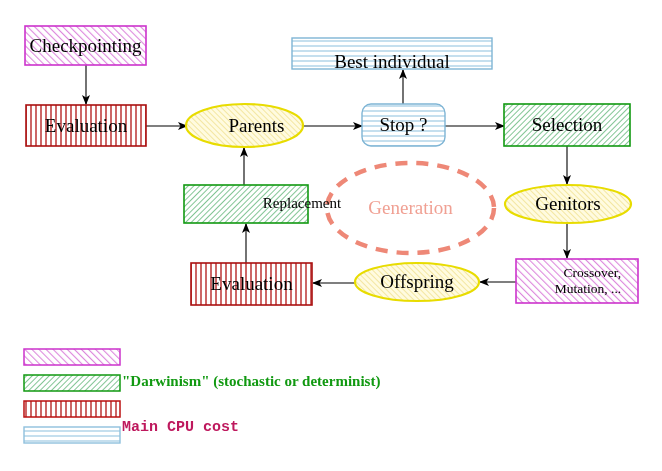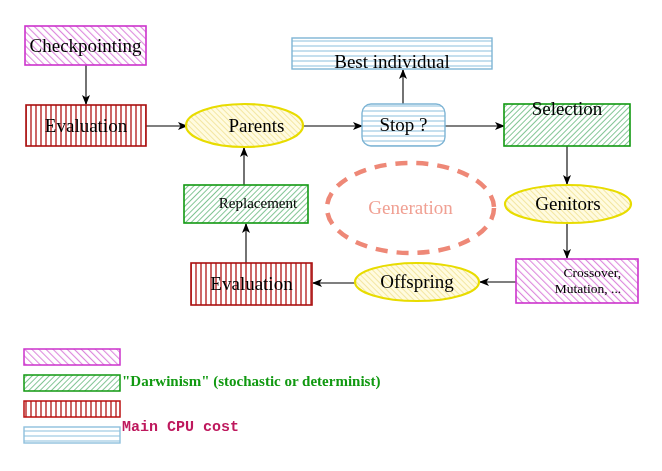--- a/index.html
+++ b/index.html
@@ -126,32 +126,32 @@
   <div class="node-label" style="left:25px; top:26px; width:121px; height:39px; font-size:19px;">Checkpointing</div>
 
   <div class="node-label" style="left:26px; top:105px; width:120px; height:41px; font-size:19px;">Evaluation</div>
 
   <div class="node-label" style="left:198px; top:104px; width:117px; height:43px; font-size:19px;text-align:center;">Parents</div>
 
   <div class="node-label" style="left:292px; top:38px; width:200px; height:48px; font-size:19px;">Best individual</div>
 
   <div class="node-label" style="left:362px; top:104px; width:83px; height:42px; font-size:19px;">Stop ?</div>
 
-  <div class="node-label" style="left:504px; top:95px; width:126px; height:28px; font-size:19px;border-radius:11px;">Selection</div>
+  <div class="node-label" style="left:504px; top:104px; width:126px; height:42px; font-size:19px;border-radius:11px;">Selection</div>
 
   <div class="node-label" style="left:505px; top:185px; width:126px; height:38px; font-size:19px;">Genitors</div>
 
   <div class="node-label" style="left:516px; top:259px; width:144px; height:44px; font-size:13.5px; line-height:1.15;text-align:right;">Crossover,
 Mutation, ...</div>
 
   <div class="node-label" style="left:355px; top:263px; width:124px; height:38px; font-size:19px;">Offspring</div>
 
   <div class="node-label" style="left:191px; top:263px; width:121px; height:42px; font-size:19px;">Evaluation</div>
 
-  <div class="node-label" style="left:184px; top:185px; width:148px; height:38px; font-size:15px;">Replacement</div>
+  <div class="node-label" style="left:184px; top:185px; width:148px; height:38px; font-size:15px;padding-left:44px;">Replacement</div>
 
   <div class="node-label" style="left:327px; top:163px; width:167px; height:90px; font-size:19px; color:#F0A093;">Generation</div>
 
 
   <div class="legend-text" style="left:122px; top:373px; font-size:15px; color:#119911;">"Darwinism" (stochastic or determinist)</div>
 
   <div class="legend-text" style="left:122px; top:419px; font-size:15px; color:#be185d;font-family:Liberation Mono, monospace;">Main CPU cost</div>
 
 
 </div>

